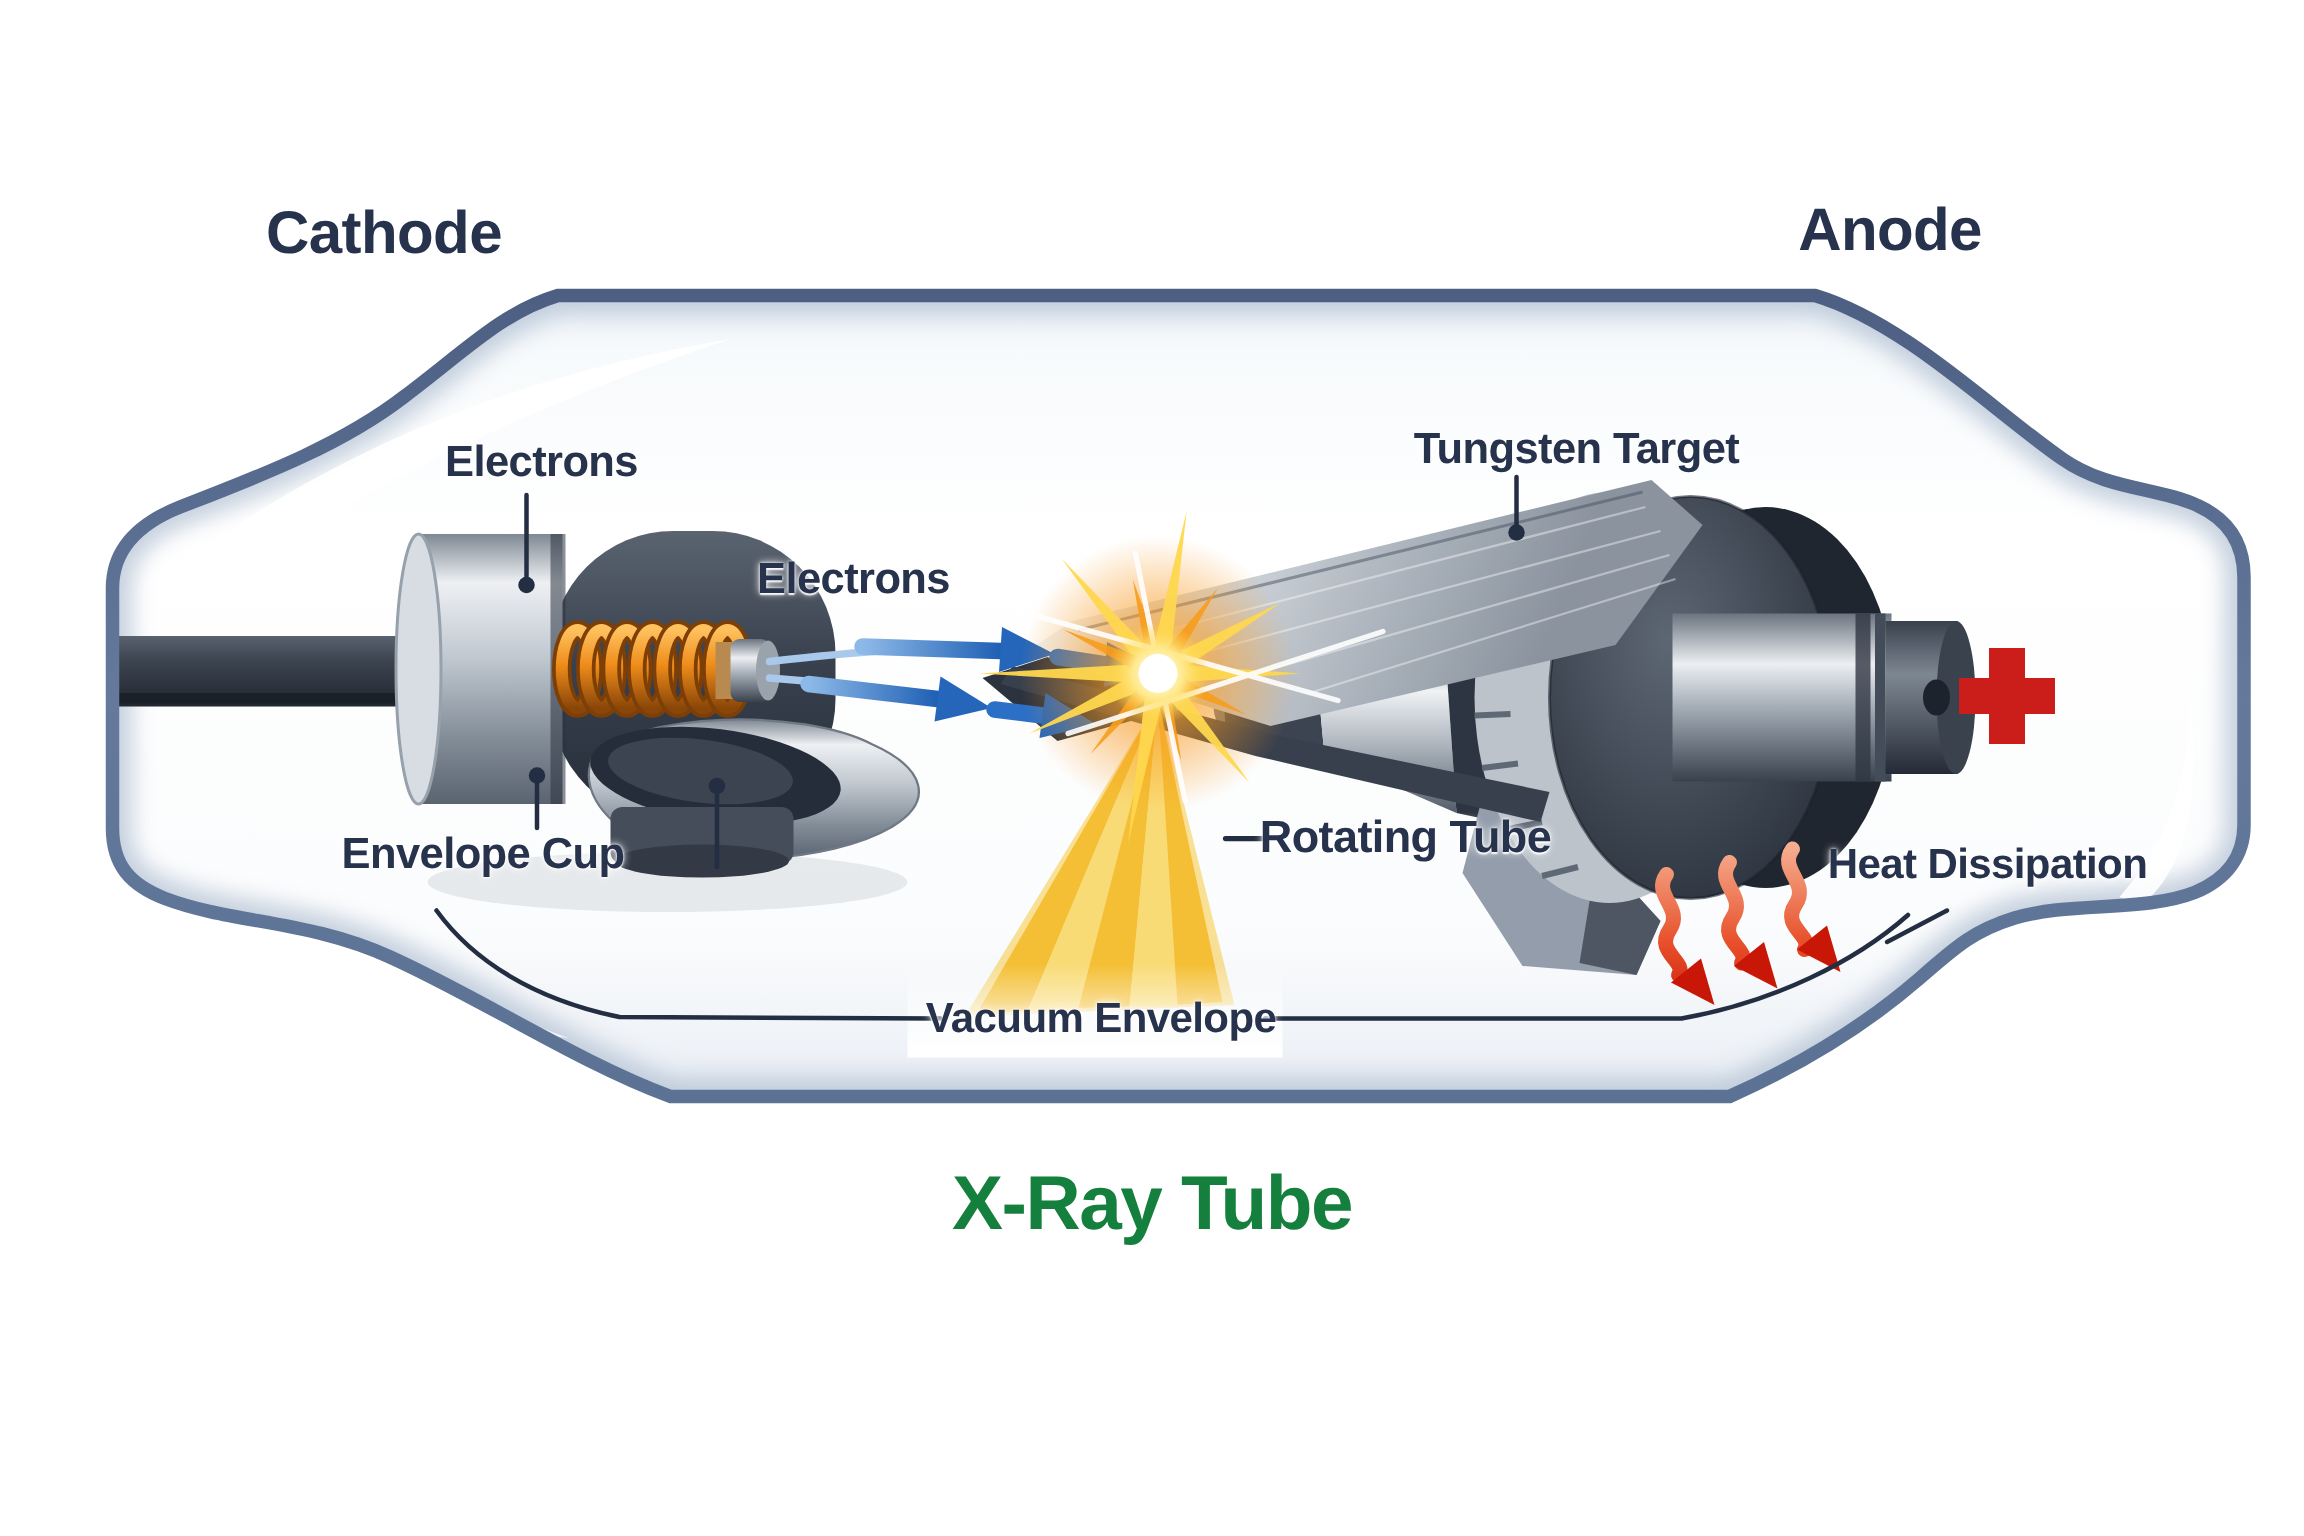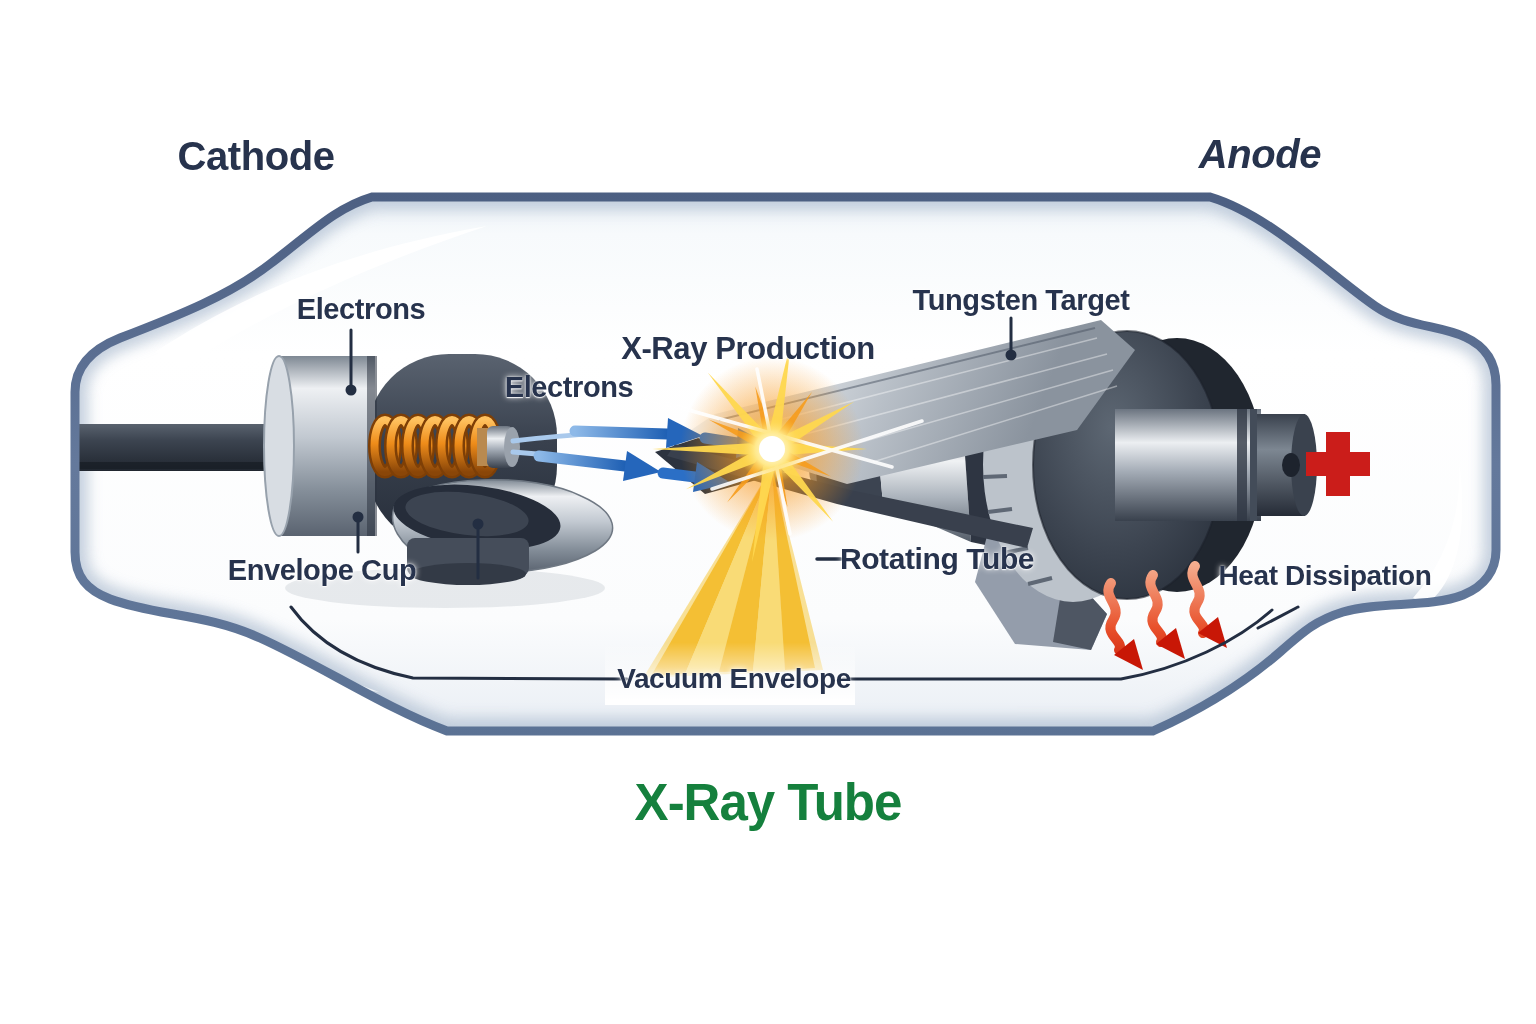--- a/index.html
+++ b/index.html
@@ -347,25 +347,24 @@
   <line x1="802" y1="559" x2="826" y2="559" stroke-width="3.5"></line>
   <line x1="1283" y1="607" x2="1243" y2="628"></line>
   <path d="M 276 607 C 300 640 340 666 398 678 L 612 679"></path>
   <path d="M 828 679 L 1106 679 C 1168 668 1222 641 1257 610"></path>
 </g>
 
 <path d="M 1311 432 h 24 v 20 h 20 v 24 h -20 v 20 h -24 v -20 h -20 v -24 h 20 Z" fill="#cb1d1a"></path>
 </svg>
 
 <div class="lbl lbl-xl" style="left:241px;top:156px;">Cathode</div>
-<div class="lbl lbl-xl" style="left:1245px;top:154px;font-style:italic;">Anode</div>
+<div class="lbl lbl-xl" style="left:1245px;top:154px;">Anode</div>
 <div class="lbl lbl-md" style="left:346px;top:309px;">Electrons</div>
 <div class="lbl lbl-md" style="left:554px;top:387px;">Electrons</div>
-<div class="lbl" style="left:733px;top:349px;font-size:31px;">X-Ray Production</div>
-<div class="lbl lbl-md" style="left:1006px;top:300px;">Tungsten Target</div>
+<div class="lbl lbl-md" style="left:1036px;top:300px;">Tungsten Target</div>
 <div class="lbl lbl-md" style="left:307px;top:570px;">Envelope Cup</div>
 <div class="lbl" style="left:922px;top:559px;font-size:30px;">Rotating Tube</div>
 <div class="lbl" style="left:1298px;top:576px;font-size:28px;padding-left:24px;">Heat Dissipation</div>
 <div class="lbl" style="left:719px;top:679px;font-size:28px;">Vacuum Envelope</div>
 <div class="lbl lbl-title" style="left:753px;top:802px;">X-Ray Tube</div>
 <span class="sr">+</span>
 
 </div>
 
 </body></html>

